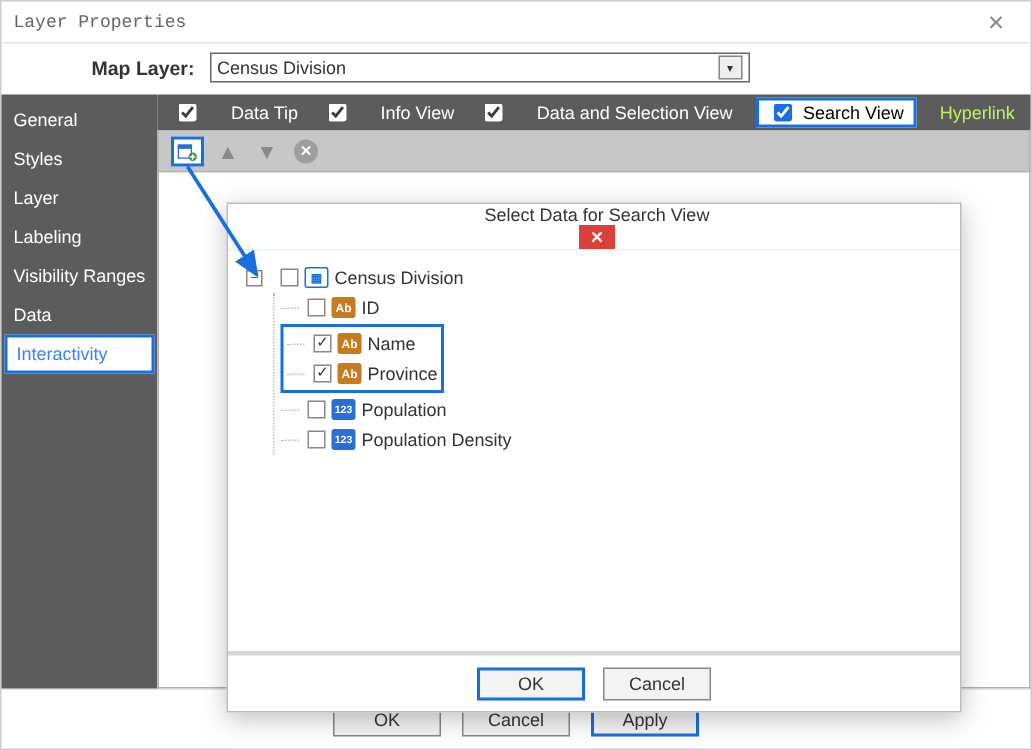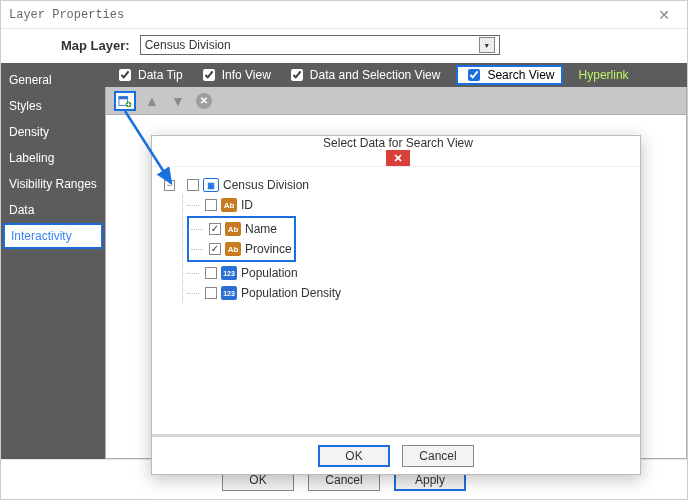--- a/index.html
+++ b/index.html
@@ -45,21 +45,21 @@
     margin:0 2px;
     padding:4px 6px;
   }
   .rightpane {
     flex:1; display:flex; flex-direction:column; position:relative;
   }
   .tabbar {
     height:24px; background:#5c5c5c; color:#fff; display:flex; align-items:center;
     gap:16px; padding:0 10px; font-size:12px;
   }
-  .tabbar label { display:flex; align-items:center; gap:4px; }
+  .tabbar label { display:flex; align-items:center; gap:20px; }
   .tabbar input[type=checkbox] { accent-color:#fff; width:12px; height:12px; }
   .tabbar .searchview {
     background:#fff; color:#000; border:2px solid #1a6fe0; padding:1px 6px;
     display:flex; align-items:center; gap:4px; height:20px;
   }
   .tabbar .searchview input[type=checkbox]{ accent-color:#1a6fe0; }
   .tabbar .hyperlink { color:#bef264; }
   .toolbar {
     height:28px; background:#c7c7c7; border:1px solid #b0b0b0; border-top:none;
     display:flex; align-items:center; gap:6px; padding:0 8px;
@@ -162,21 +162,21 @@
       <span>Census Division</span>
       <span class="arrow">▾</span>
     </div>
   </div>
 
   <div class="body">
 
     <div class="sidebar">
       <div class="item"><span>General</span></div>
       <div class="item"><span>Styles</span></div>
-      <div class="item"><span>Density</span></div>
+      <div class="item"><span>Layer</span></div>
       <div class="item"><span>Labeling</span></div>
       <div class="item"><span>Visibility Ranges</span></div>
       <div class="item"><span>Data</span></div>
       <div class="item selected"><span>Interactivity</span></div>
     </div>
 
     <div class="rightpane">
 
       <div class="tabbar">
         <label>

